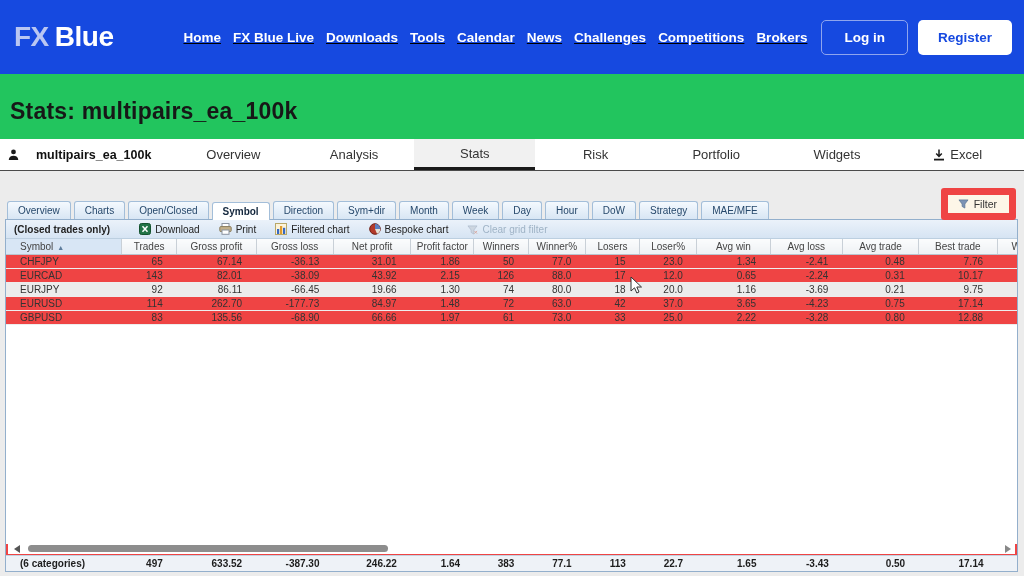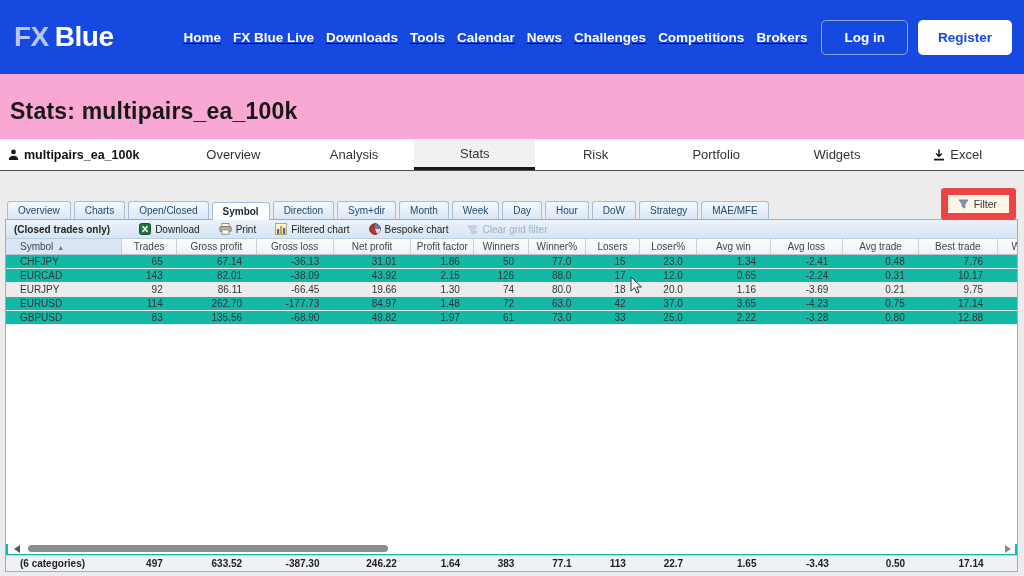--- a/index.html
+++ b/index.html
@@ -13,42 +13,42 @@
   .logo-blue { color:#ffffff; margin-left:6px; }
   .mainnav { display:flex; gap:12px; margin-left:70px; align-items:center;text-decoration:underline; }
   .nav-link { color:#ffffff; font-size:13.5px; font-weight:600; text-decoration:none; cursor:pointer; white-space:nowrap; }
   .authbtns { margin-left:auto; display:flex; gap:10px; align-items:center; }
   .btn-login { background:transparent; color:#ffffff; border:1px solid #8fa5ee; border-radius:5px;
     font-size:13.5px; font-weight:600; padding:9px 22px; cursor:pointer; font-family:inherit; }
   .btn-register { background:#ffffff; color:#1649e0; border:none; border-radius:5px;
     font-size:13.5px; font-weight:600; padding:10px 20px; cursor:pointer; font-family:inherit; }
 
   
-  .title-strip { background:#f9a8d4; padding:24px 10px 14px 10px; }
+  .title-strip { background:#22c55e; padding:24px 10px 14px 10px; }
   .title-strip h1 { font-size:23px; font-weight:bold; color:#171717; letter-spacing:0.2px; }
   .tabbar { background:#ffffff; display:flex; align-items:stretch; height:32px; border-bottom:1px solid #4b4b4b; padding:0 6px 0 8px; }
-  .account-tab { display:flex; align-items:center; gap:5px; width:165px; font-size:12.5px; font-weight:bold; color:#111; cursor:pointer; }
+  .account-tab { display:flex; align-items:center; gap:17px; width:165px; font-size:12.5px; font-weight:bold; color:#111; cursor:pointer; }
   .tabs-holder { flex:1; display:flex; }
   .tab { flex:1; display:flex; align-items:center; justify-content:center; font-size:13px; color:#333;
     cursor:pointer; gap:5px; }
   .tab.active { background:#f1f1f1; border-bottom:3px solid #1a1a1a; font-weight:400; }
 
   
   .content { padding:30px 6px 0 5px; }
   .grid-area { position:relative; }
   .subtab-row { display:flex; align-items:flex-end; height:18px; padding-left:2px; position:relative; }
   .subtab { font-size:10px; color:#26486b; background:linear-gradient(#f4f9fe,#d8e6f4);
     border:1px solid #a3bed9; border-bottom:none; border-radius:3px 3px 0 0;
     padding:3px 10px 2px 10px; margin-right:3px; cursor:pointer; white-space:nowrap; }
   .subtab.active { background:#ffffff; font-weight:bold; color:#14273d; position:relative; top:1px; padding-bottom:3px; }
   .filter-btn { position:absolute; right:2px; top:-13px; background:#fdf6e8; border:7px solid #ef4444;
     border-radius:3px; font-size:10.5px; color:#333; padding:3px 12px 3px 10px; display:flex; gap:5px;
     align-items:center; cursor:pointer; font-family:inherit; }
 
-  .gridbox { border:1px solid #93afcc; background:#14b8a6; height:353px; display:flex; flex-direction:column; }
+  .gridbox { border:1px solid #93afcc; background:#ef4444; height:353px; display:flex; flex-direction:column; }
   .toolbar { background:linear-gradient(#ebf2fa,#d6e4f3); border-bottom:1px solid #bccfe0;
     display:flex; align-items:center; gap:7px; padding:2px 8px; height:19px; font-size:10px; color:#222; }
   .tb-note { font-weight:bold; margin-right:22px; }
   .tb-btn { display:flex; align-items:center; gap:4px; cursor:pointer; margin-right:12px; white-space:nowrap; }
   .tb-btn.disabled { color:#9fb3c6; cursor:default;align-items:flex-end; }
 
   .tablewrap { overflow:hidden; }
   table.grid { border-collapse:collapse; table-layout:fixed; width:1072px; font-size:10px; color:#333; }
   table.grid th { font-weight:normal; color:#444; background:linear-gradient(#fbfcfd,#eef1f4);
     border-right:1px solid #c9d0d7; border-bottom:1px solid #b9c4ce; height:15px; text-align:center;
@@ -305,21 +305,21 @@
                   <td class="">-4.23</td>
                   <td class="">0.75</td>
                   <td class="">17.14</td>
                   <td class=""></td>
                 </tr>
                 <tr>
                   <td class="symcol">GBPUSD</td>
                   <td class="">83</td>
                   <td class="">135.56</td>
                   <td class="">-68.90</td>
-                  <td class="">49.82</td>
+                  <td class="">66.66</td>
                   <td class="">1.97</td>
                   <td class="">61</td>
                   <td class="">73.0</td>
                   <td class="">33</td>
                   <td class="">25.0</td>
                   <td class="">2.22</td>
                   <td class="">-3.28</td>
                   <td class="">0.80</td>
                   <td class="">12.88</td>
                   <td class=""></td>

